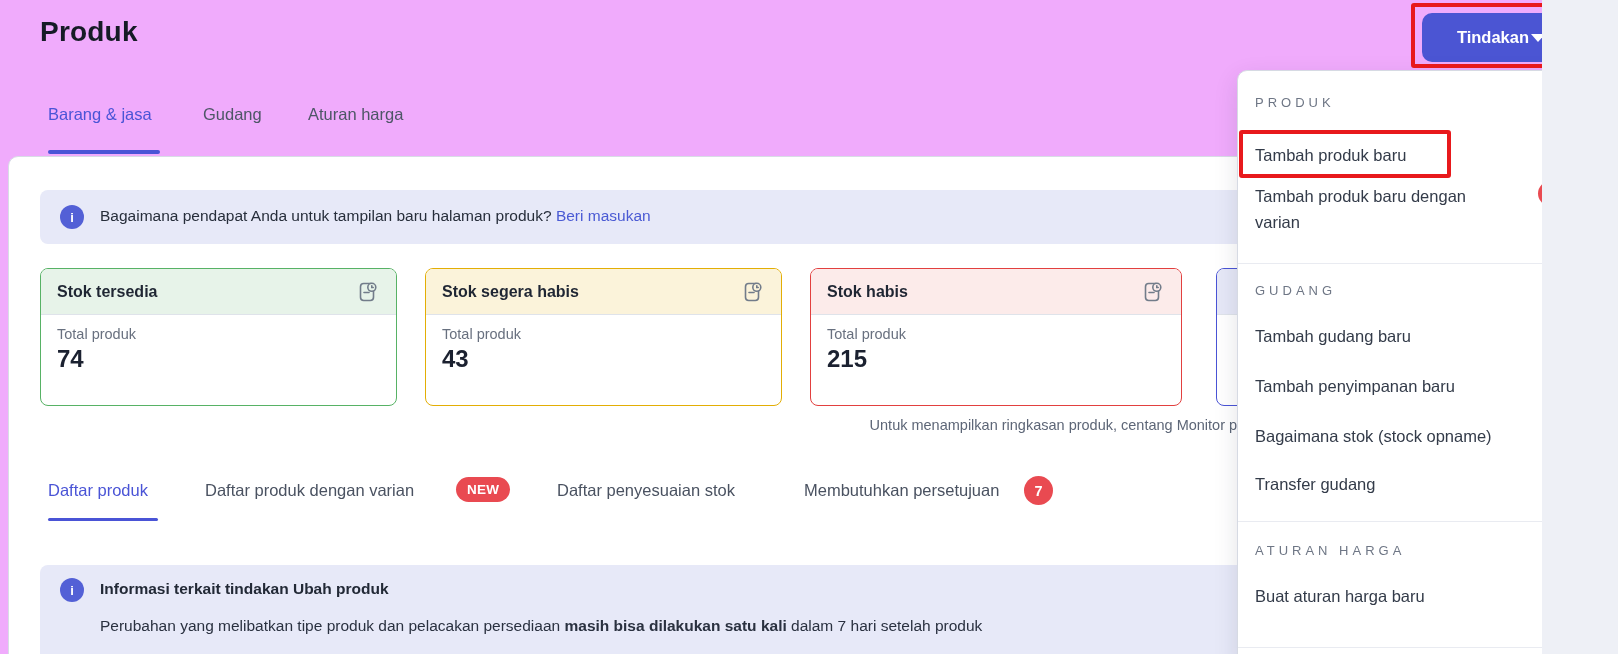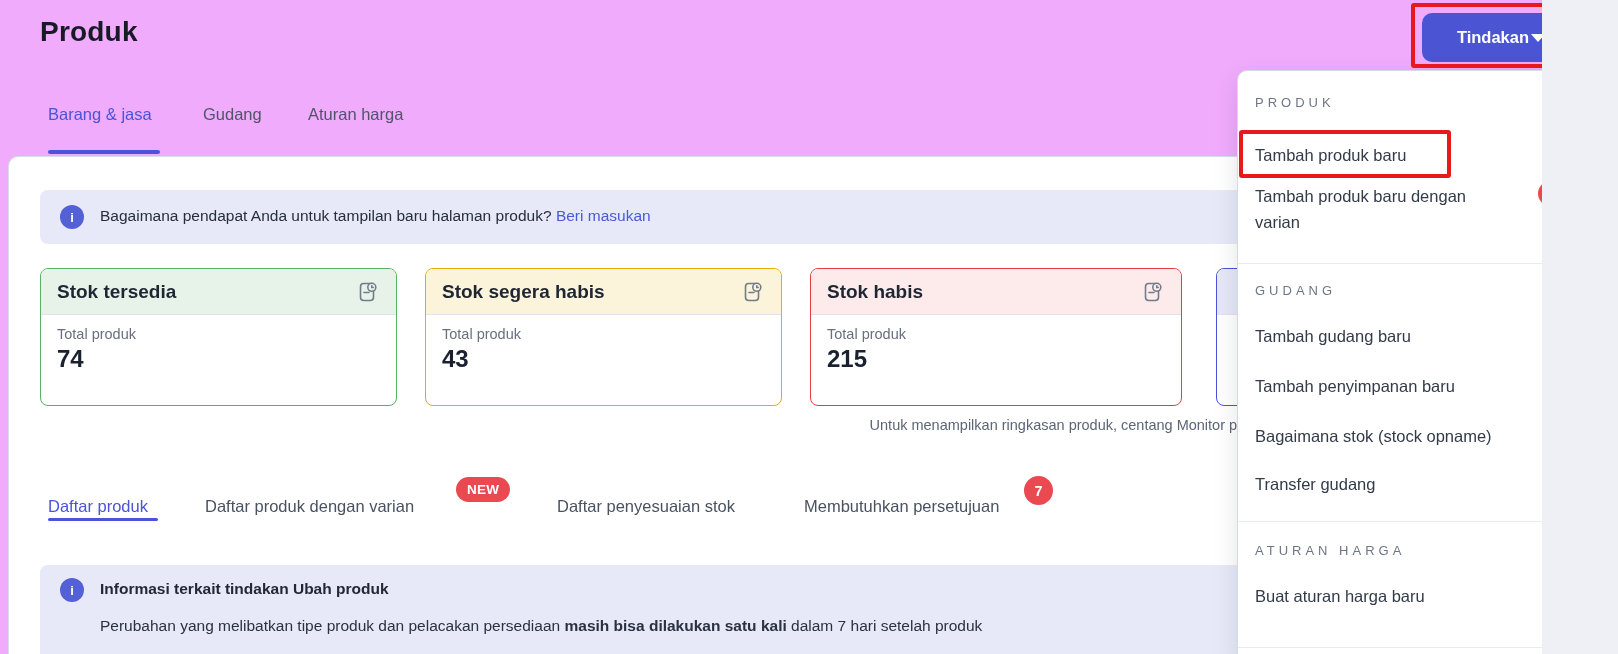--- a/index.html
+++ b/index.html
@@ -16,33 +16,33 @@
   .main-panel { position:absolute; left:8px; top:156px; width:1602px; height:520px; background:#fff; border:1px solid #d8dce6; border-radius:10px 10px 0 0; }
 
   .banner { position:absolute; left:40px; top:190px; width:1540px; height:54px; background:#e7e9f8; border-radius:8px; }
   .info-dot { position:absolute; width:24px; height:24px; border-radius:50%; background:#5360d6; color:#fff; font-size:13px; font-weight:bold; display:flex; align-items:center; justify-content:center; }
   .banner .info-dot { left:20px; top:15px; }
   .banner-text { position:absolute; left:60px; top:17px; font-size:15.5px; color:#272e3b; }
   .banner-link { color:#4a5ad4; cursor:pointer; }
 
   .card { position:absolute; top:268px; height:138px; background:#fff; border-radius:8px; border:1px solid; overflow:hidden; }
   .card-head { height:46px; display:flex; align-items:center; justify-content:space-between; padding:0 16px; border-bottom:1px solid #dfe3ea; }
-  .card-title { font-size:19px; font-weight:bold; color:#1f2633; }
+  .card-title { font-size:16px; font-weight:bold; color:#1f2633; }
   .card-body { padding:11px 16px 0; }
   .card-label { font-size:14.5px; color:#68707f; }
   .card-value { font-size:24px; font-weight:bold; color:#1b2130; margin-top:3px; }
   .card.green  { border-color:#57b265; } .card.green  .card-head { background:#e7f3e9; }
   .card.yellow { border-color:#e3ae05; } .card.yellow .card-head { background:#fbf3da; }
   .card.red    { border-color:#e2403f; } .card.red    .card-head { background:#fcebea; }
   .card.blue   { border-color:#4a54d6; } .card.blue   .card-head { background:#e6e8f7; }
   .card-icon svg { display:block; }
 
   .monitor-note { position:absolute; left:400px; top:417px; width:850px; text-align:right; font-size:14.5px; color:#5d6677; white-space:nowrap; }
 
-  .stab { position:absolute; top:481px; font-size:16.5px; color:#4a5261; cursor:pointer;margin-top:16px; }
+  .stab { position:absolute; top:481px; font-size:16.5px; color:#4a5261; cursor:pointer; }
   .stab.active { color:#4a54d6; }
   .stab-underline { position:absolute; left:48px; top:518px; width:110px; height:3px; background:#4a54d6; border-radius:2px; }
   .pill-new { position:absolute; background:#e94a51; color:#fff; font-size:13.5px; font-weight:bold; border-radius:999px; padding:5px 11px; letter-spacing:.3px; }
   .count-badge { position:absolute; left:1024px; top:476px; width:29px; height:29px; border-radius:50%; background:#e94a51; color:#fff; font-size:14.5px; font-weight:bold; display:flex; align-items:center; justify-content:center; }
 
   .edit-box { position:absolute; left:40px; top:565px; width:1540px; height:120px; background:#e7e9f8; border-radius:8px; }
   .edit-box .info-dot { left:20px; top:13px; }
   .edit-title { position:absolute; left:60px; top:15px; font-size:15.5px; font-weight:bold; color:#222936; }
   .edit-body { position:absolute; left:60px; top:52px; font-size:15.5px; color:#2a3140; white-space:nowrap; }
 

